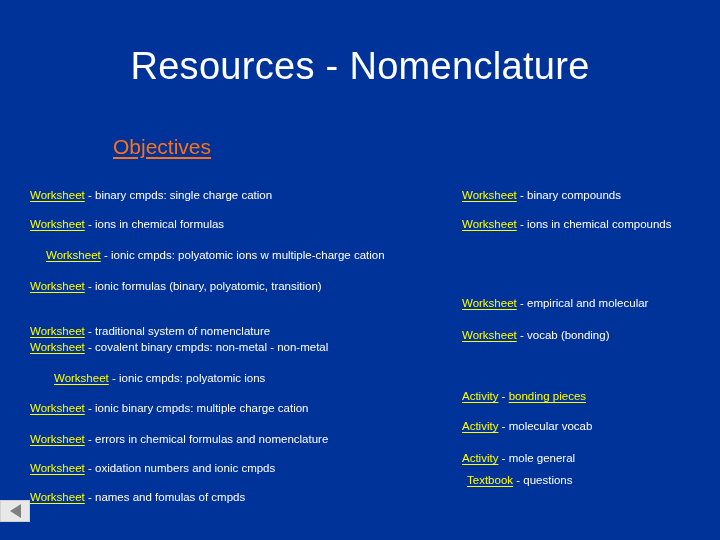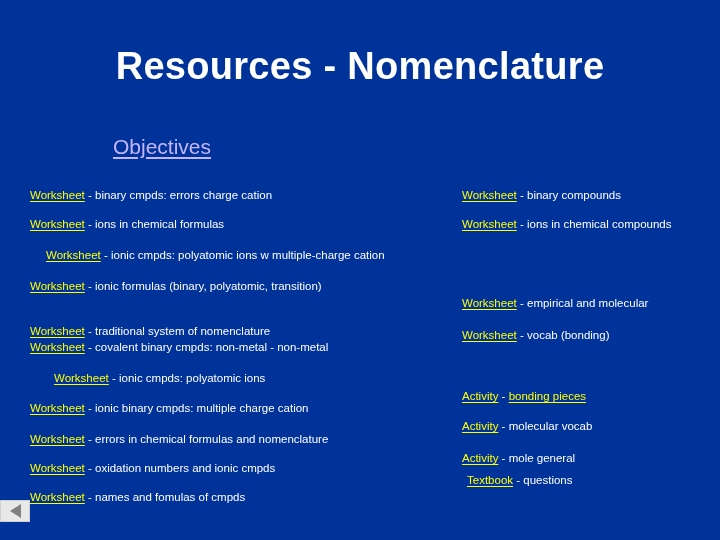--- a/index.html
+++ b/index.html
@@ -20,31 +20,31 @@
   
   #slide-title {
     position: absolute;
     left: 0;
     top: 42px;
     width: 720px;
     text-align: center;
     color: #ffffff;
     font-size: 38px;
     line-height: 48px;
-    font-weight: bold;
+    font-weight: normal;
     letter-spacing: 0.3px;
     white-space: nowrap;
   }
 
   
   #objectives-heading {
     position: absolute;
     left: 113px;
     top: 134px;
-    color: #c4b5fd;
+    color: #f97316;
     font-size: 21px;
     line-height: 26px;
     text-decoration: underline;
     text-underline-offset: 3px;
     white-space: nowrap;
   }
 
   
   .res-row {
     position: absolute;
@@ -111,21 +111,21 @@
 </head>
 <body>
 
 <div id="slide">
 
   <div id="slide-title">Resources - Nomenclature</div>
 
   <div id="objectives-heading">Objectives</div>
 
   <div id="left-column">
-      <div class="res-row" style="left: 30px; top: 188px;"><span class="lnk">Worksheet</span><span class="sep"> - </span><span class="rest">binary cmpds:  errors charge cation</span></div>
+      <div class="res-row" style="left: 30px; top: 188px;"><span class="lnk">Worksheet</span><span class="sep"> - </span><span class="rest">binary cmpds:  single charge cation</span></div>
       <div class="res-row" style="left: 30px; top: 217px;"><span class="lnk">Worksheet</span><span class="sep"> - </span><span class="rest">ions in chemical formulas</span></div>
       <div class="res-row" style="left: 46px; top: 248px;"><span class="lnk">Worksheet</span><span class="sep"> - </span><span class="rest">ionic cmpds:  polyatomic ions w multiple-charge cation</span></div>
       <div class="res-row" style="left: 30px; top: 279px;"><span class="lnk">Worksheet</span><span class="sep"> - </span><span class="rest">ionic formulas (binary, polyatomic, transition)</span></div>
       <div class="res-row" style="left: 30px; top: 310px; margin-top: 14px;"><span class="lnk">Worksheet</span><span class="sep"> - </span><span class="rest">traditional system of nomenclature</span></div>
       <div class="res-row" style="left: 30px; top: 340px;"><span class="lnk">Worksheet</span><span class="sep"> - </span><span class="rest">covalent binary cmpds:  non-metal - non-metal</span></div>
       <div class="res-row" style="left: 30px; top: 371px; margin-left: 24px;"><span class="lnk">Worksheet</span><span class="sep"> - </span><span class="rest">ionic cmpds: polyatomic ions</span></div>
       <div class="res-row" style="left: 30px; top: 401px;"><span class="lnk">Worksheet</span><span class="sep"> - </span><span class="rest">ionic binary cmpds: multiple charge cation</span></div>
       <div class="res-row" style="left: 30px; top: 432px;"><span class="lnk">Worksheet</span><span class="sep"> - </span><span class="rest">errors in chemical formulas and nomenclature</span></div>
       <div class="res-row" style="left: 30px; top: 461px;"><span class="lnk">Worksheet</span><span class="sep"> - </span><span class="rest">oxidation numbers and ionic cmpds</span></div>
       <div class="res-row" style="left: 30px; top: 490px;"><span class="lnk">Worksheet</span><span class="sep"> - </span><span class="rest">names and fomulas of cmpds</span></div>

